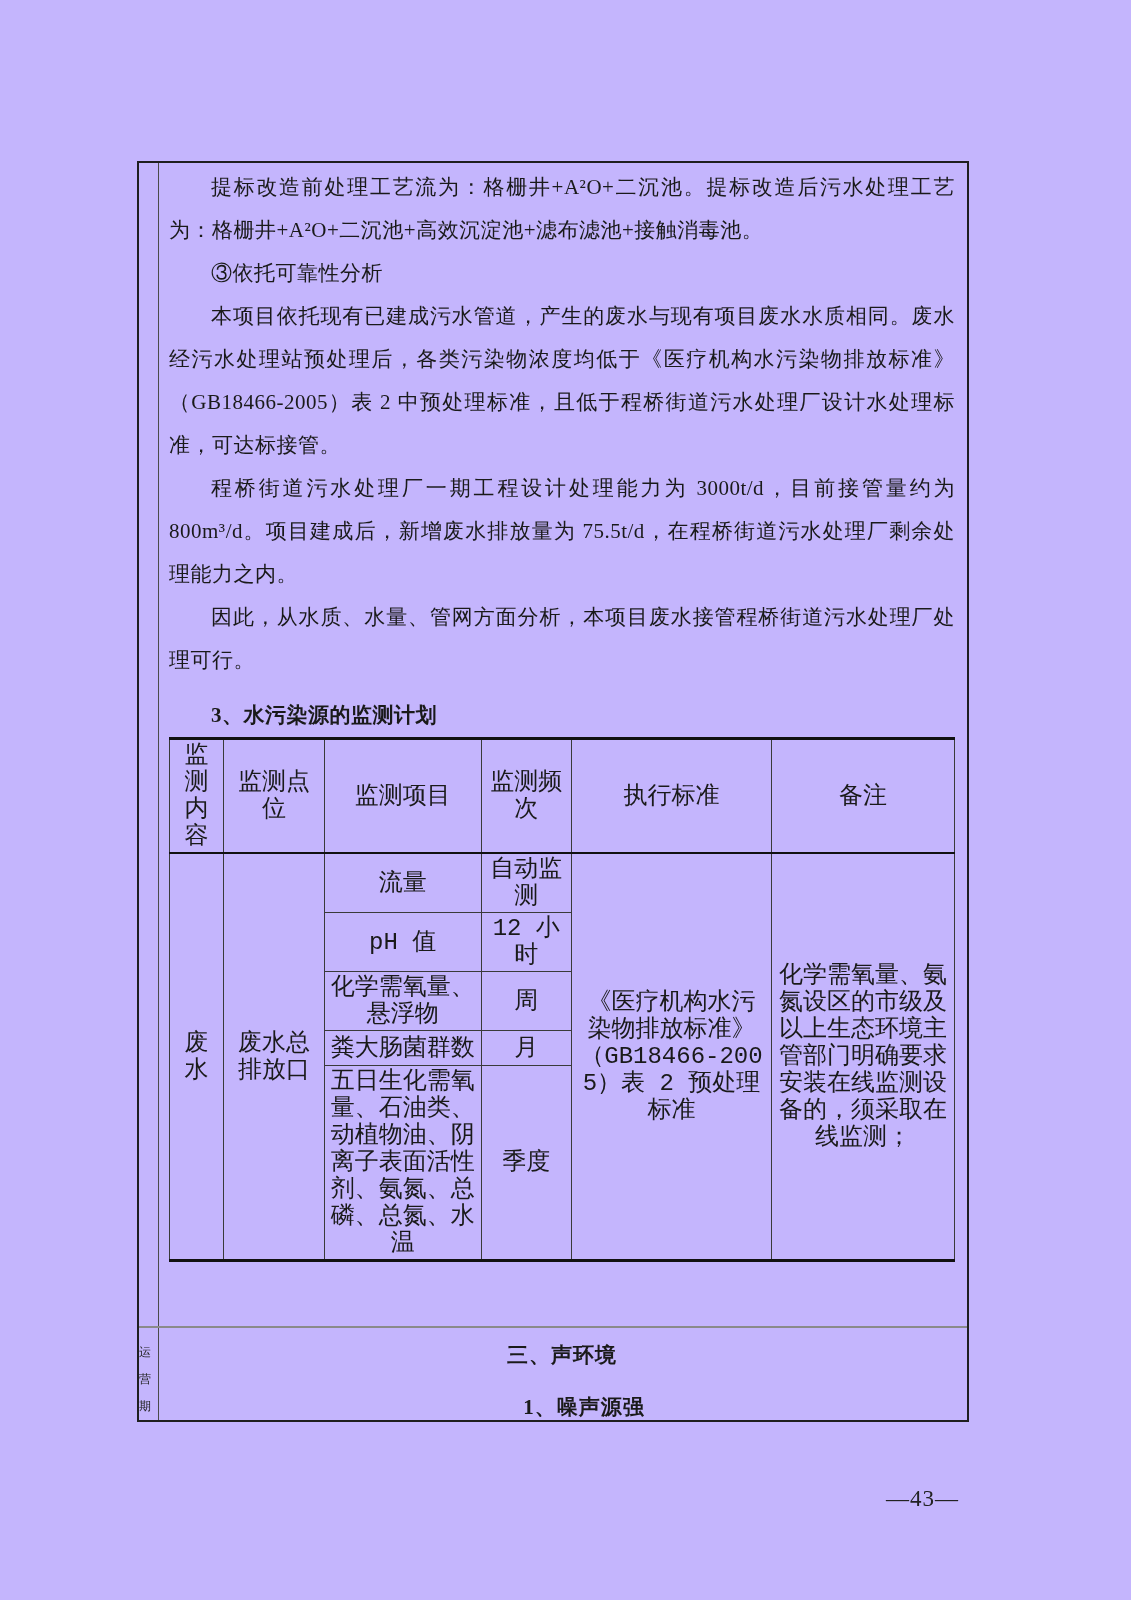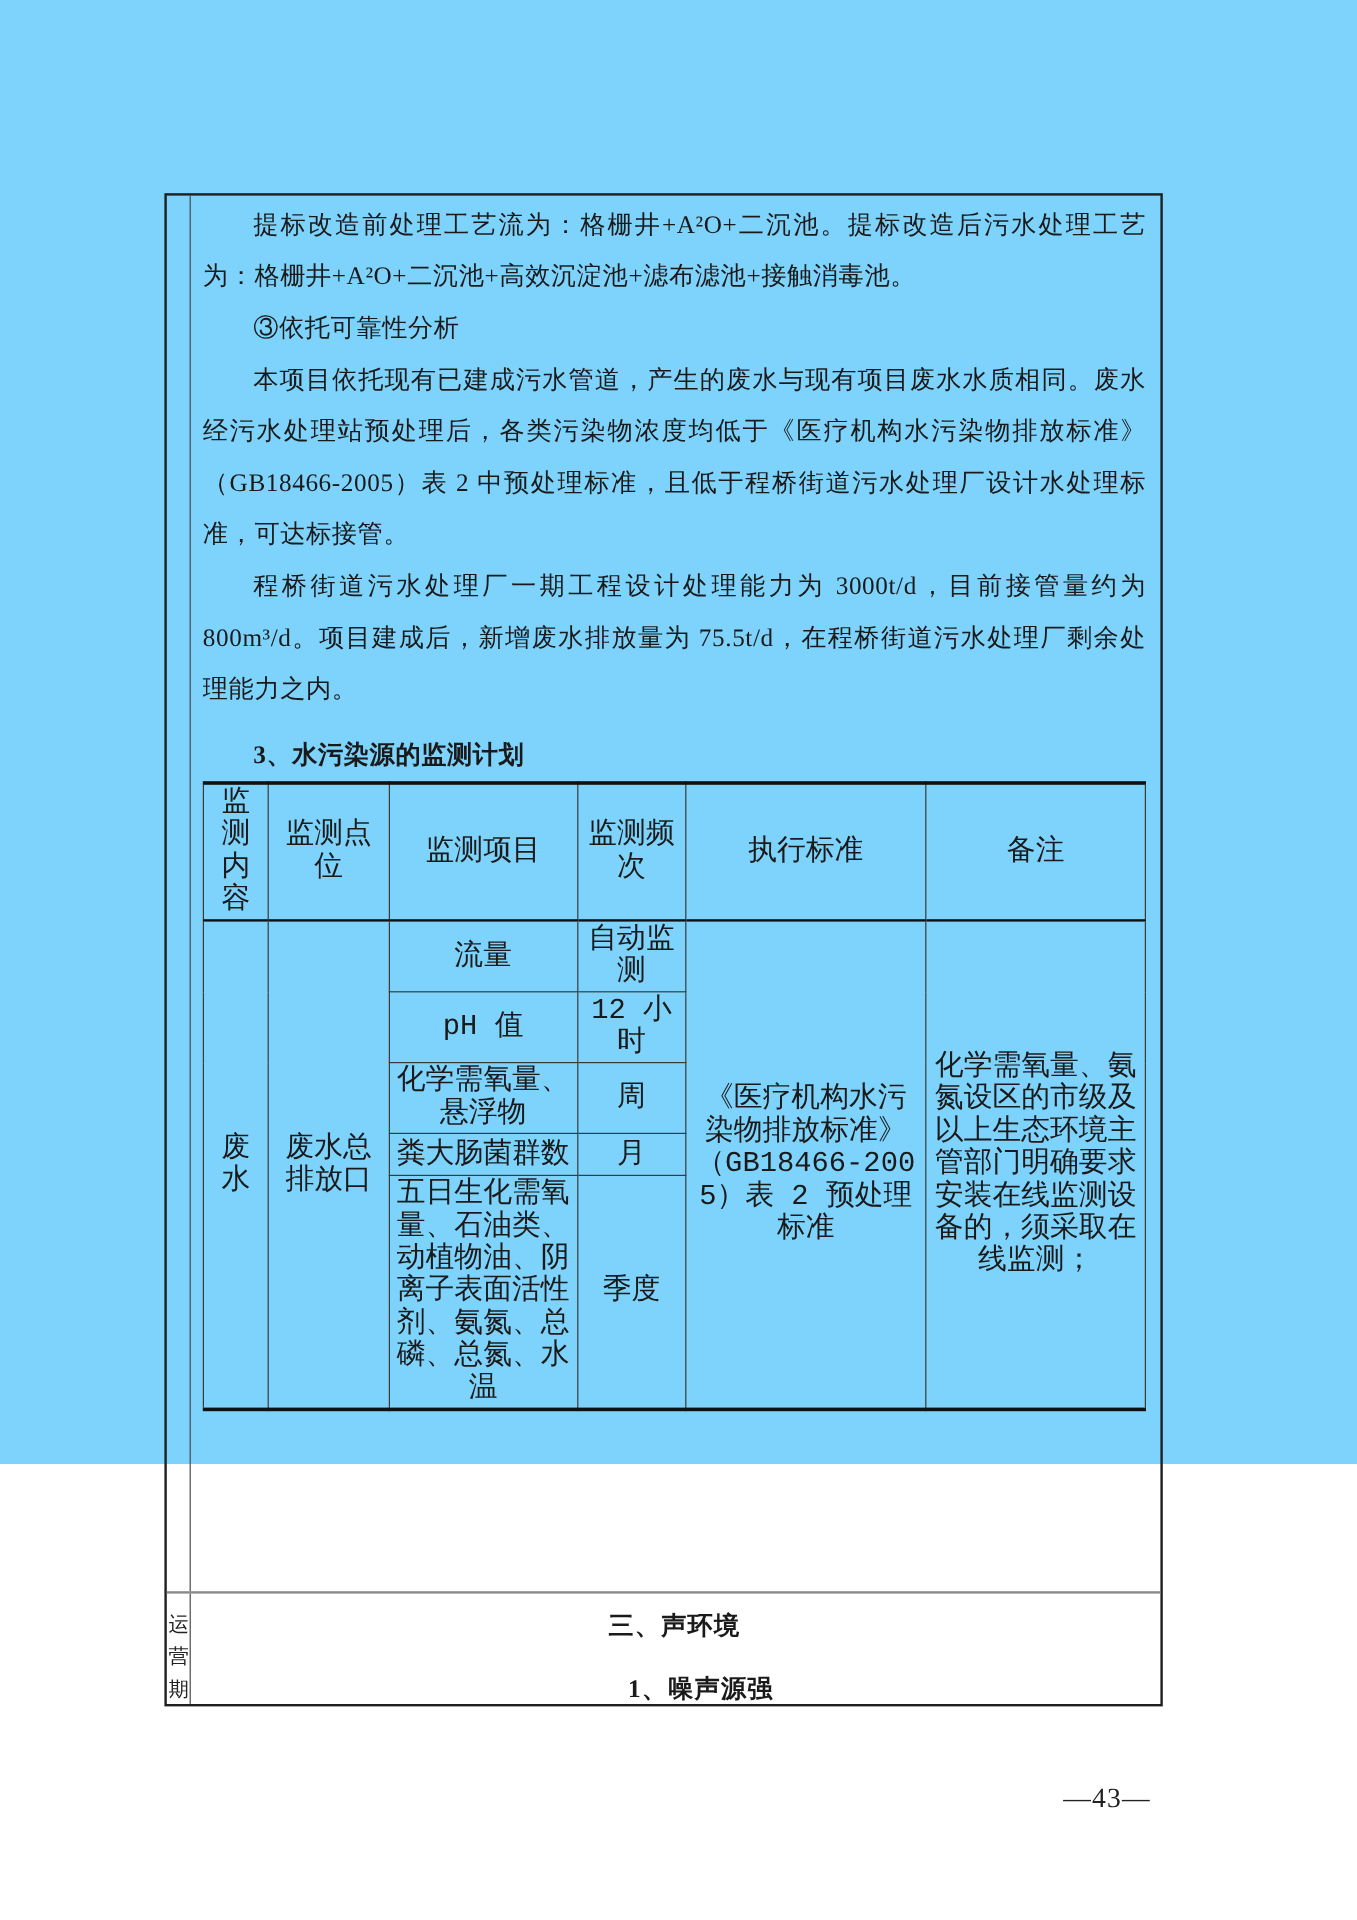--- a/index.html
+++ b/index.html
@@ -1,32 +1,32 @@
 <!DOCTYPE html>
 <html><head>
 <meta charset="utf-8">
 <style>
   html,body{margin:0;padding:0;}
   body{
     width:1131px;height:1600px;background:#ffffff;position:relative;
     font-family:"Liberation Serif","DejaVu Serif",serif;
     color:#1a1a1a;
   }
-  .page{position:absolute;left:0;top:0;width:1131px;height:1220px;background:#7dd3fc;}
+  .page{position:absolute;left:0;top:0;width:1131px;height:1600px;background:#c4b5fd;}
   .frame{
     position:absolute;left:137px;top:161px;width:832px;height:1261px;
     border:2px solid #1f1f1f;box-sizing:border-box;
     display:flex;flex-direction:column;
   }
   .row-top{flex:1;display:flex;border-bottom:2px solid #8a8a8a;min-height:0;}
   .row-bottom{height:92px;display:flex;}
   .gutter{width:20px;border-right:1px solid #4a4a4a;box-sizing:border-box;flex:none;overflow:hidden;}
   .gutter-label{
-    width:20px;font-size:17px;line-height:27px;text-align:center;
-    word-break:break-all;padding-top:12px;color:#222;
+    width:20px;font-size:12px;line-height:27px;
+    word-break:break-all;padding-top:12px;color:#222;font-family:Liberation Mono, monospace;
   }
   .main-cell{flex:1;padding:3px 12px 0 10px;overflow:hidden;box-sizing:border-box;}
   .para{
     margin:0;font-size:21px;line-height:43px;text-align:justify;
     text-indent:2em;letter-spacing:0.5px;
   }
   .para.no-indent-heading{font-weight:bold;margin-top:12px;}
   .caption{
     font-size:21px;font-weight:bold;text-align:center;margin:5px 0 4px 0;line-height:34px;
     letter-spacing:1px;
@@ -64,20 +64,21 @@
 <div class="page">
   <div class="frame">
 
     <div class="row-top">
       <div class="gutter"></div>
       <div class="main-cell">
         <p class="para">提标改造前处理工艺流为：格栅井+A²O+二沉池。提标改造后污水处理工艺为：格栅井+A²O+二沉池+高效沉淀池+滤布滤池+接触消毒池。</p>
         <p class="para">③依托可靠性分析</p>
         <p class="para">本项目依托现有已建成污水管道，产生的废水与现有项目废水水质相同。废水经污水处理站预处理后，各类污染物浓度均低于《医疗机构水污染物排放标准》（GB18466-2005）表 2 中预处理标准，且低于程桥街道污水处理厂设计水处理标准，可达标接管。</p>
         <p class="para">程桥街道污水处理厂一期工程设计处理能力为 3000t/d，目前接管量约为 800m³/d。项目建成后，新增废水排放量为 75.5t/d，在程桥街道污水处理厂剩余处理能力之内。</p>
+        <p class="para">因此，从水质、水量、管网方面分析，本项目废水接管程桥街道污水处理厂处理可行。</p>
         <p class="para no-indent-heading">3、水污染源的监测计划</p>
 
 
         <table class="monitor">
           <colgroup>
             <col style="width:6.9%">
             <col style="width:12.8%">
             <col style="width:20.0%">
             <col style="width:11.5%">
             <col style="width:25.5%">

